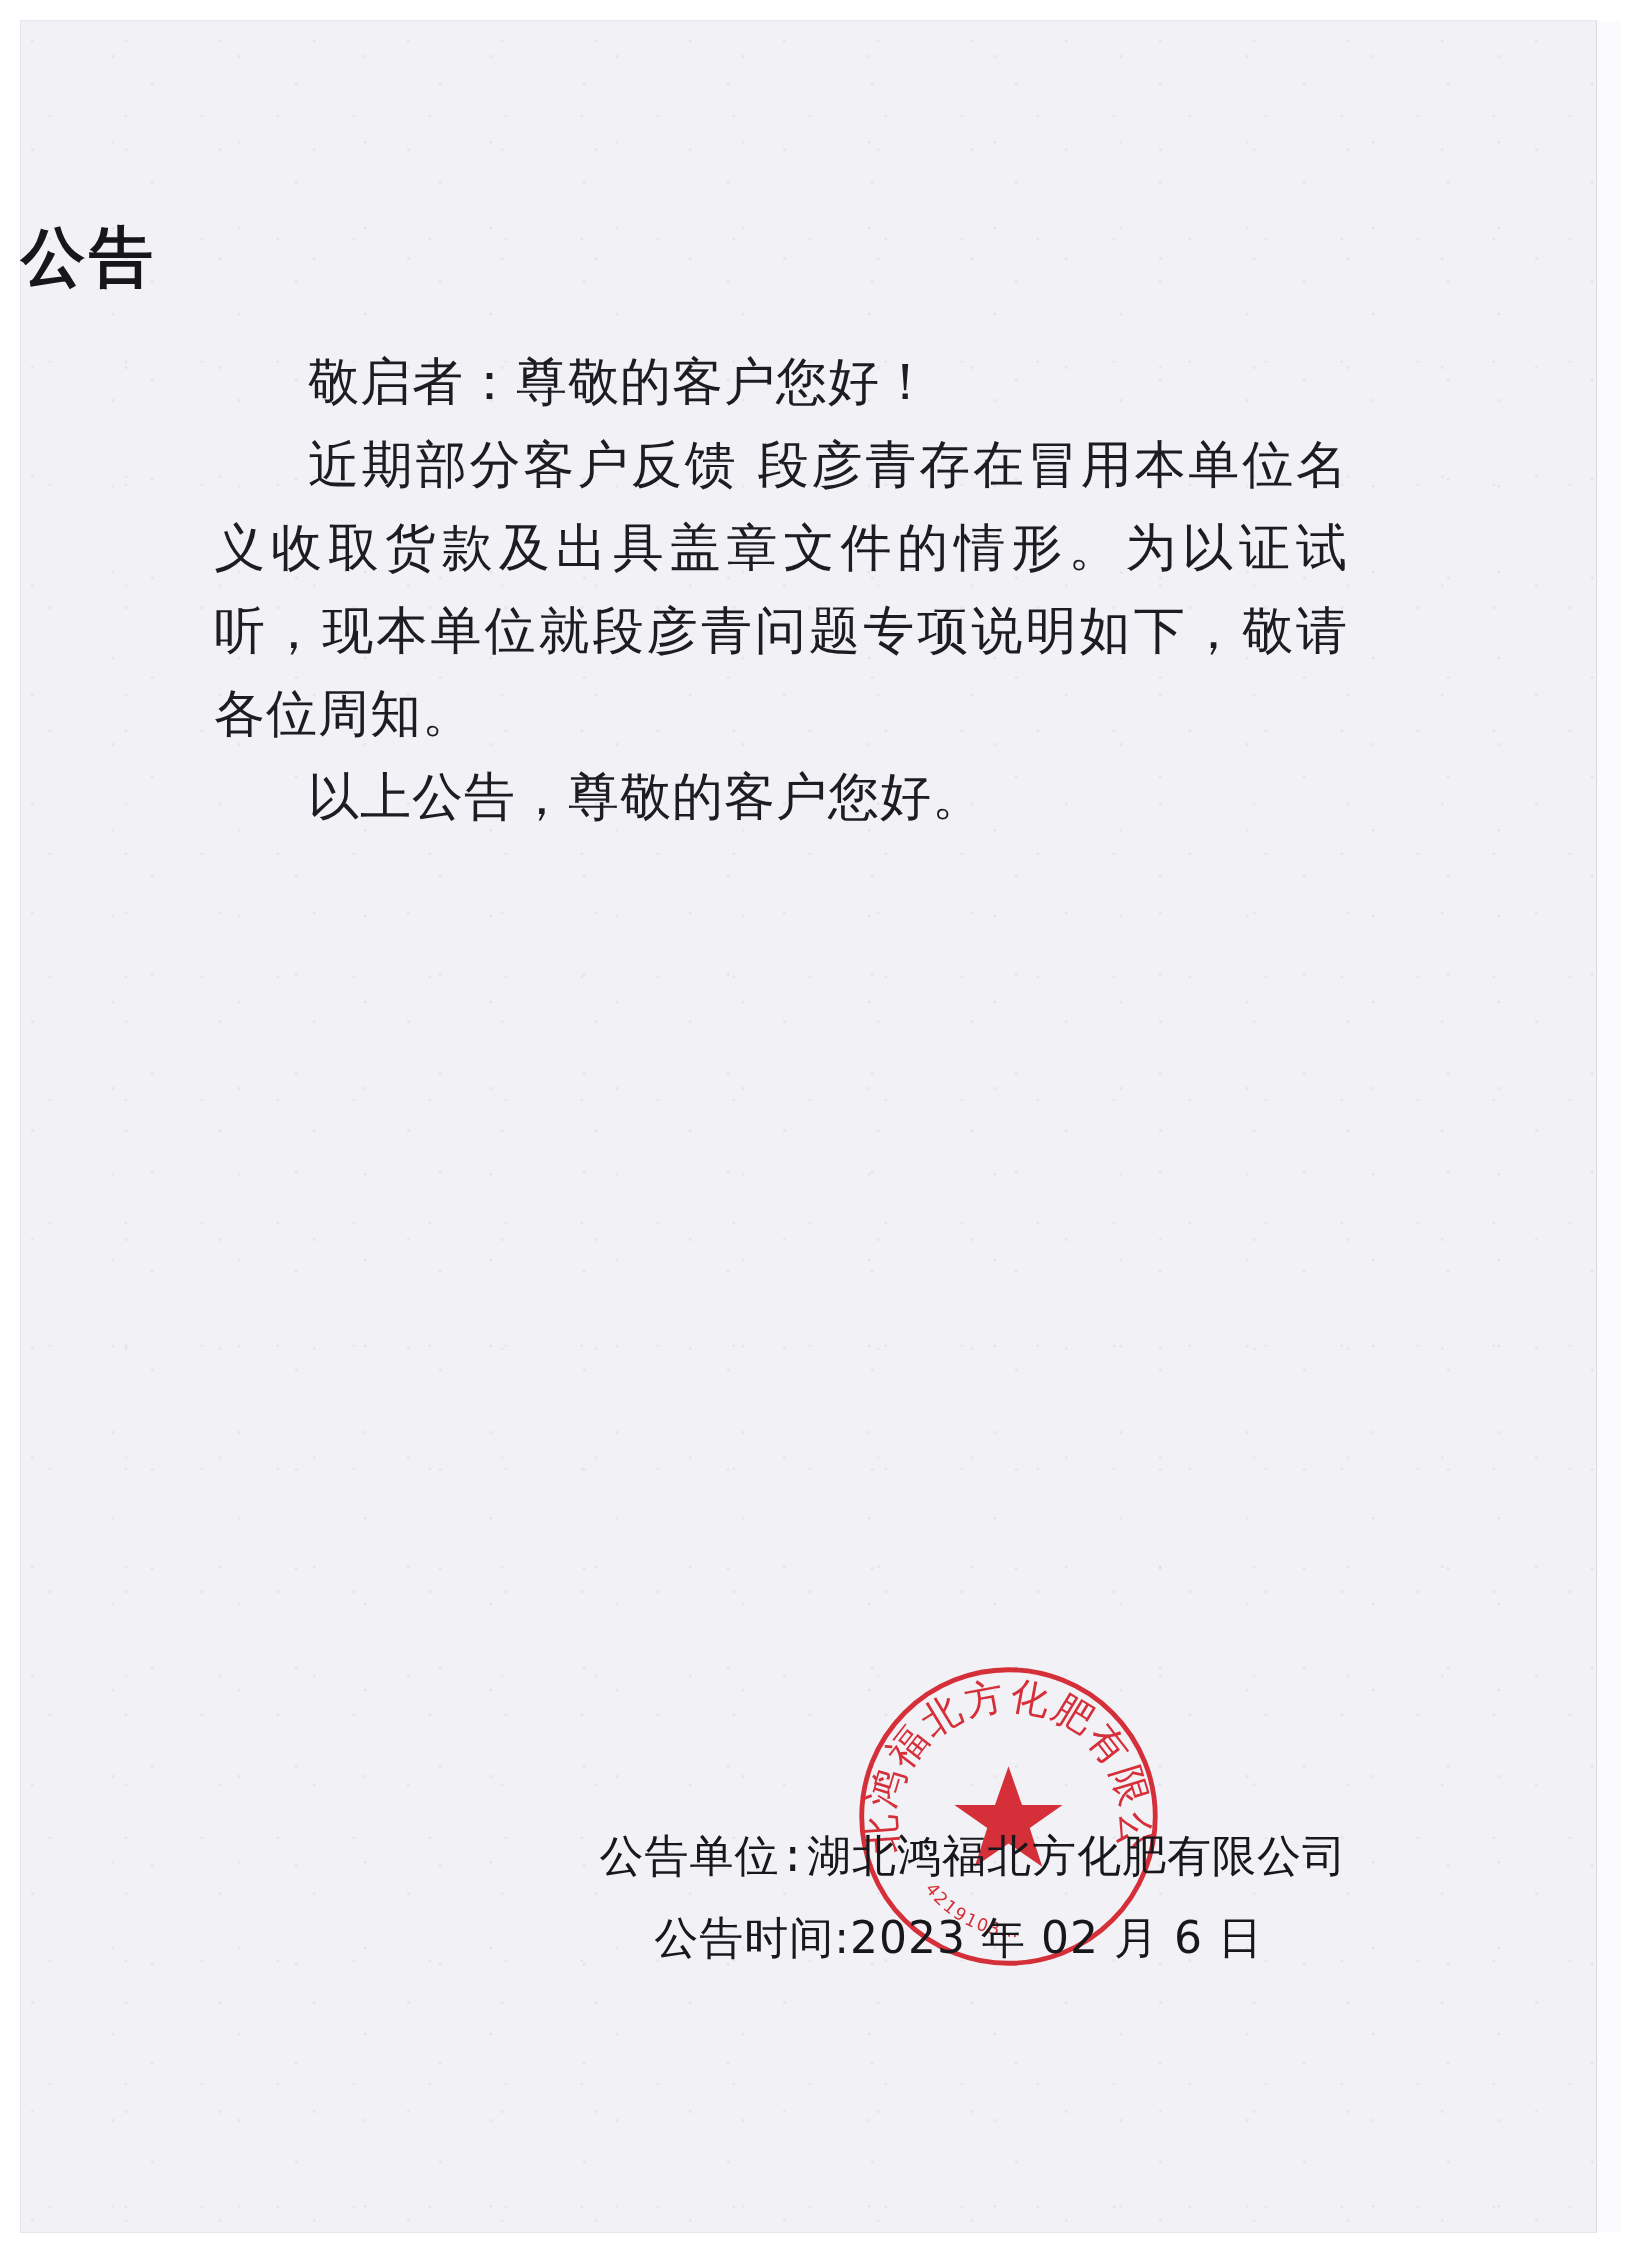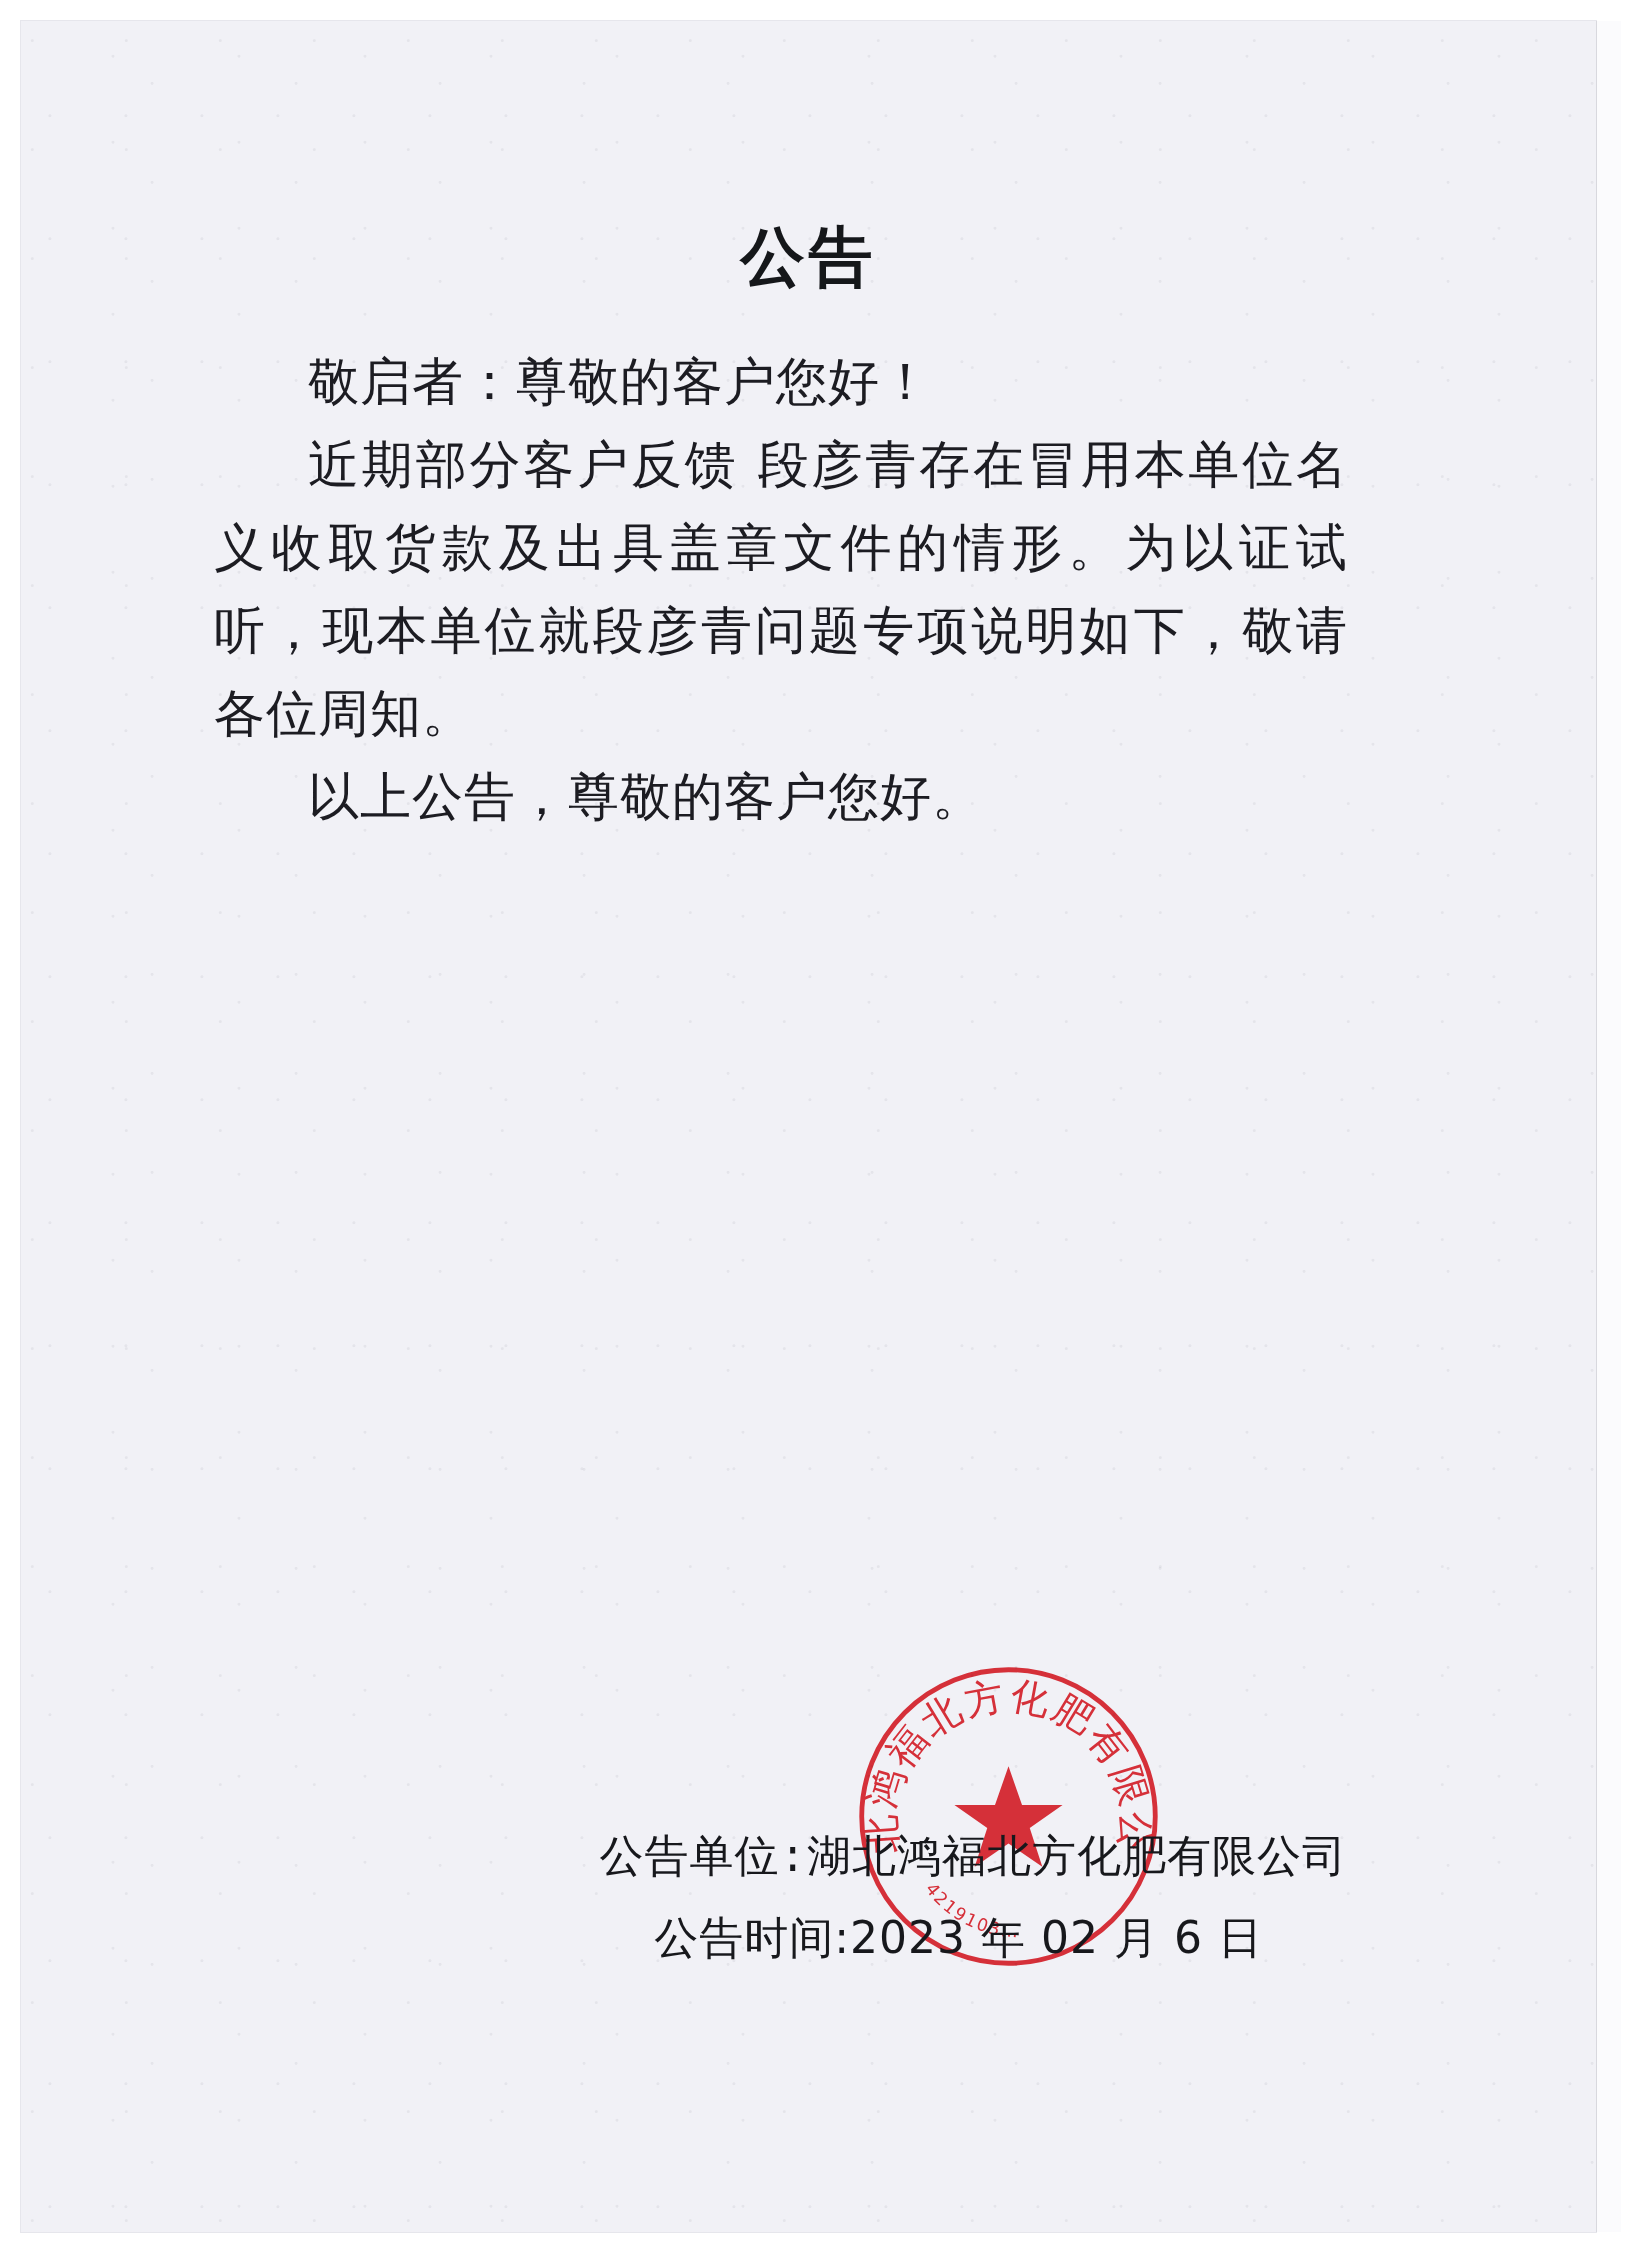--- a/index.html
+++ b/index.html
@@ -44,21 +44,20 @@
       width: 24px;
       height: 2211px;
       background: #fbfbfd;
       border-left: 1px solid #d8d8de;
     }
     .title {
       position: absolute;
       left: 0;
       width: 1575px;
       top: 193px;
-      text-align: center;
       font-size: 64px;
       font-weight: bold;
       letter-spacing: 3.9px;
       color: #15171a;
       margin: 0;
     }
     .body-text {
       position: absolute;
       left: 193px;
       top: 319px;

